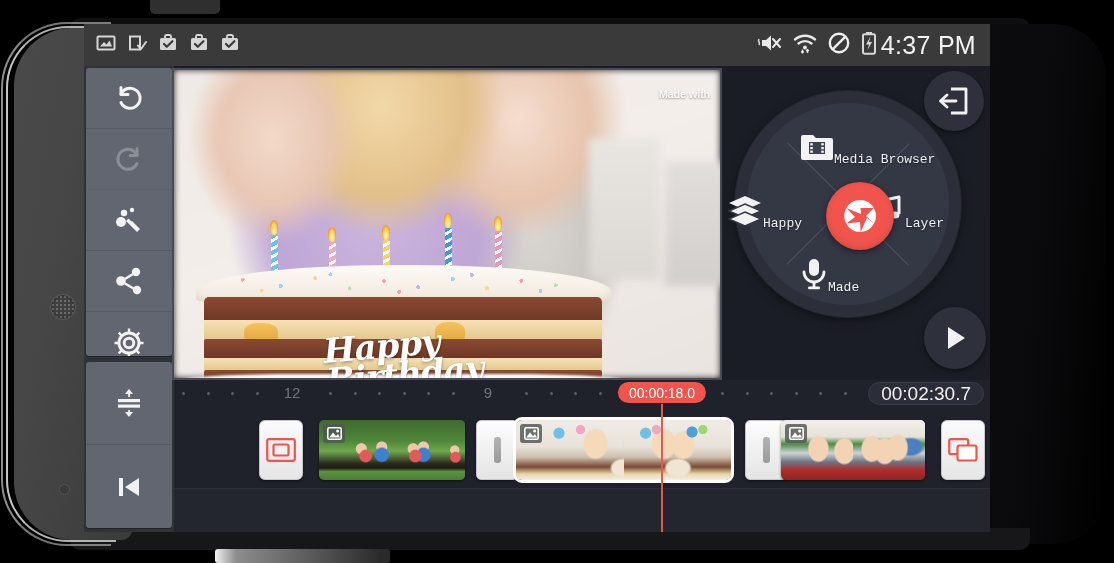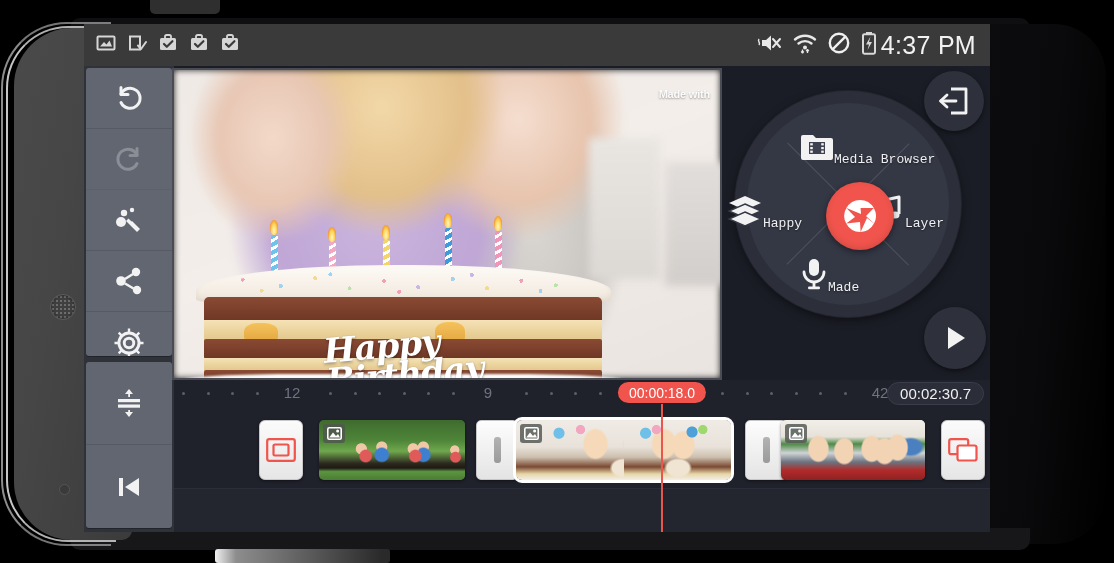--- a/index.html
+++ b/index.html
@@ -242,21 +242,21 @@
   }
   .playhead-badge {
     position:absolute; top:2px; height:21px; padding:0 11px;
     background:#f0544c; color:#fff; font-size:14px; border-radius:11px;
     display:flex; align-items:center; transform:translateX(-50%);
     white-space:nowrap; z-index:6;
   }
   .total-badge {
     position:absolute; top:2px; right:6px; height:23px; padding:0 12px;
     background:#2b2d38; border:1px solid #3a3d4a; border-radius:12px;
-    color:#f0f0f2; font-size:15px; display:flex; align-items:center;
+    color:#f0f0f2; font-size:19px; display:flex; align-items:center;
   }
   .playhead-line {
     position:absolute; top:24px; width:2px; height:128px;
     background:#e8564e; z-index:5; transform:translateX(-50%);
   }
   .track-main { position:absolute; left:0; top:30px; width:100%; height:74px; }
   .track-sub {
     position:absolute; left:0; top:108px; width:100%; height:44px;
     background:#23252f; border-top:1px solid #2b2d38;
   }

